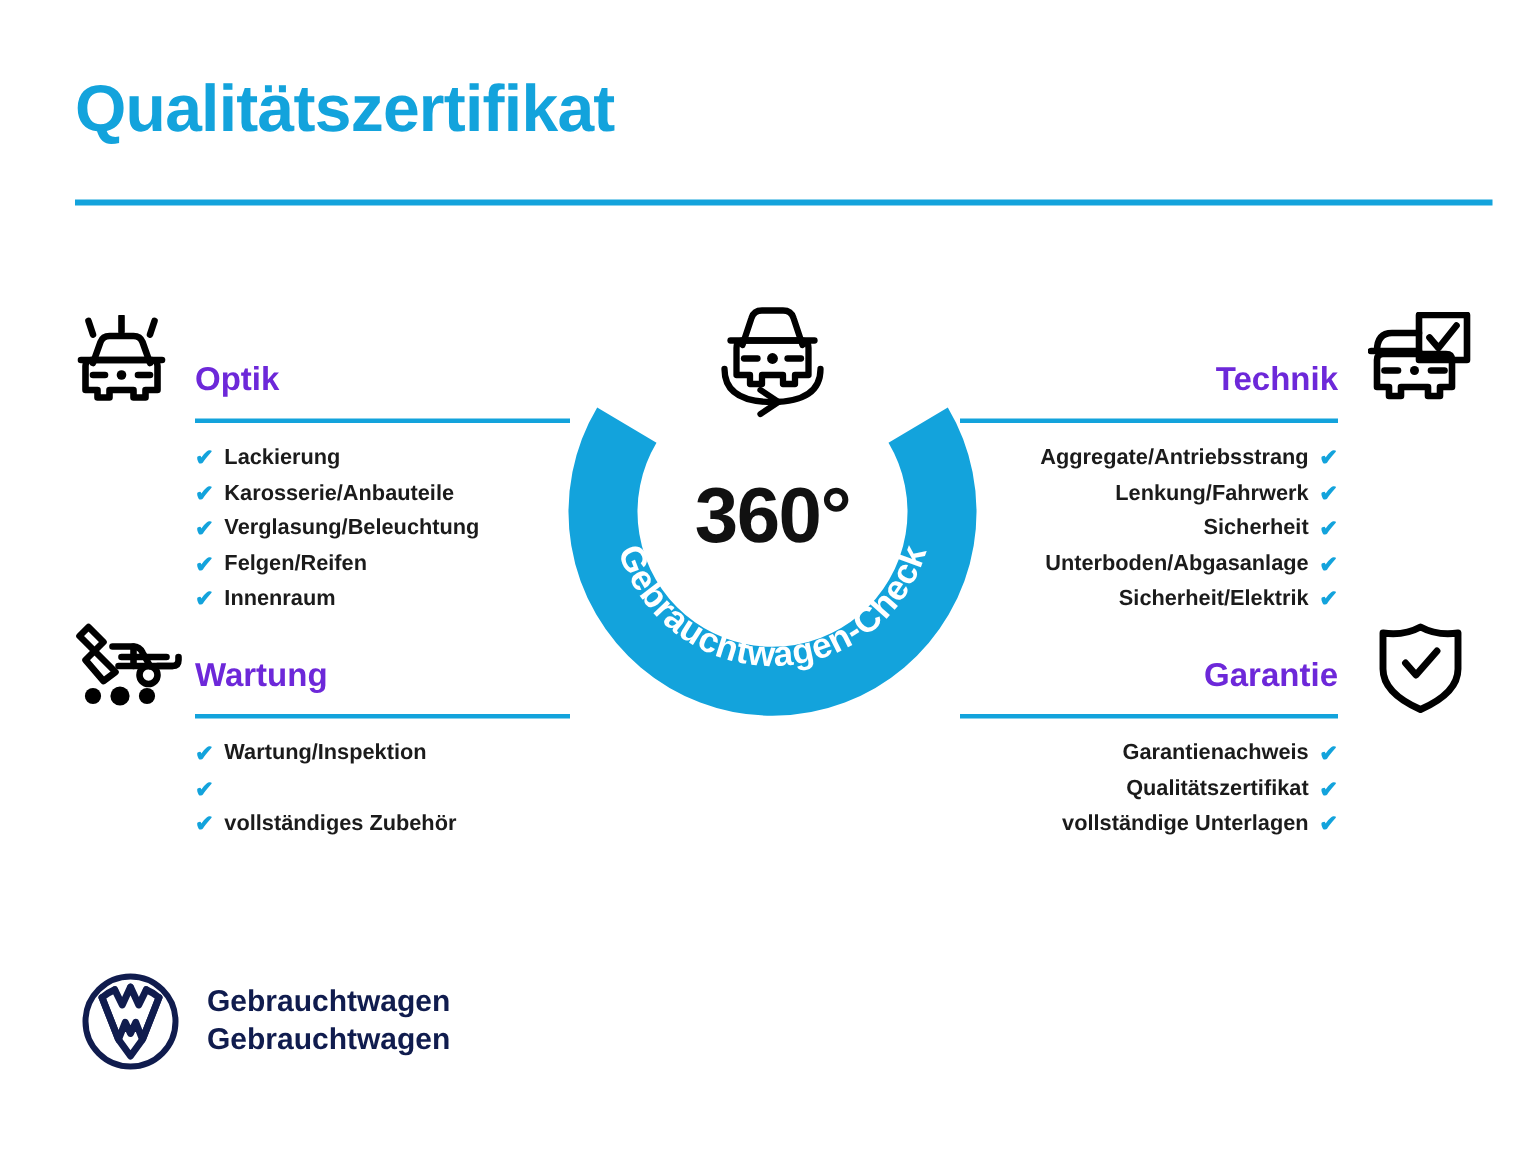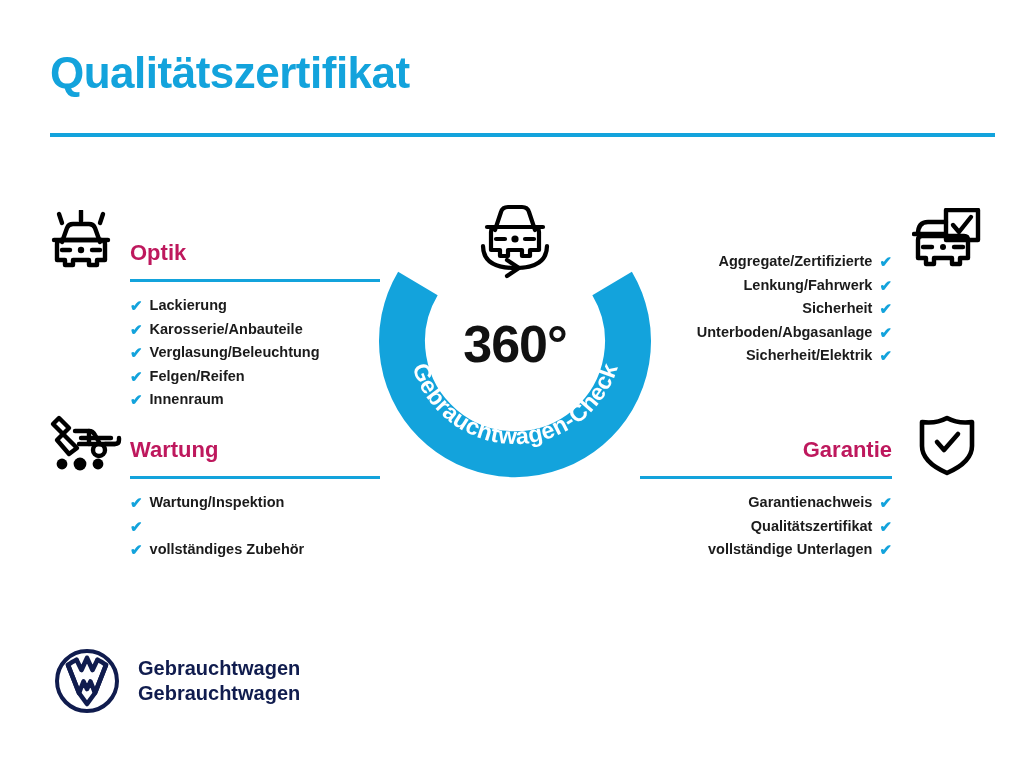--- a/index.html
+++ b/index.html
@@ -42,21 +42,21 @@
   .section {
     position: absolute;
   }
   .sec-head {
     position: relative;
     height: 44px;
   }
   .sec-title {
     font-size: 22px;
     font-weight: bold;
-    color: #be185d;
+    color: #6d28d9;
     line-height: 30px;
     white-space: nowrap;
   }
   .sec-rule {
     position: absolute;
     left: 0;
     bottom: 0;
     width: 100%;
     height: 3px;
     background: #13A3DC;
@@ -288,23 +288,27 @@
           <span class="check">✔</span>
         </li>
       <li>
           <span class="check">✔</span>
           <span>vollständiges Zubehör</span>
         </li>
     </ul>
   </div>
 
   <div class="section col-right" id="section-technik">
+    <div class="sec-head">
+      <div class="sec-title">Technik</div>
+      <div class="sec-rule"></div>
+    </div>
     <ul class="sec-list">
       <li>
-          <span>Aggregate/Zertifizierte</span>
+          <span>Aggregate/Antriebsstrang</span>
           <span class="check">✔</span>
         </li>
       <li>
           <span>Lenkung/Fahrwerk</span>
           <span class="check">✔</span>
         </li>
       <li>
           <span>Sicherheit</span>
           <span class="check">✔</span>
         </li>

